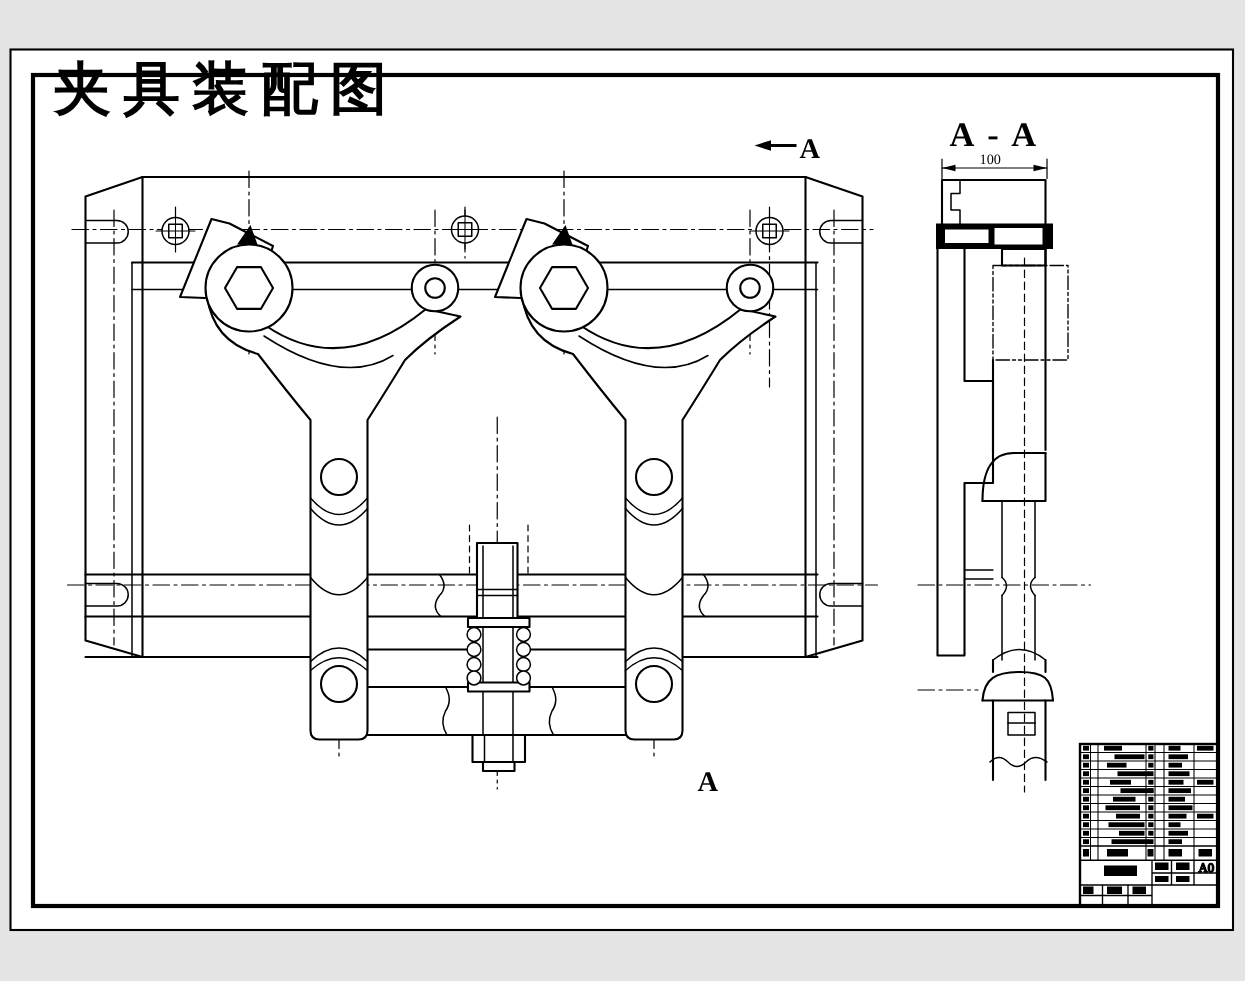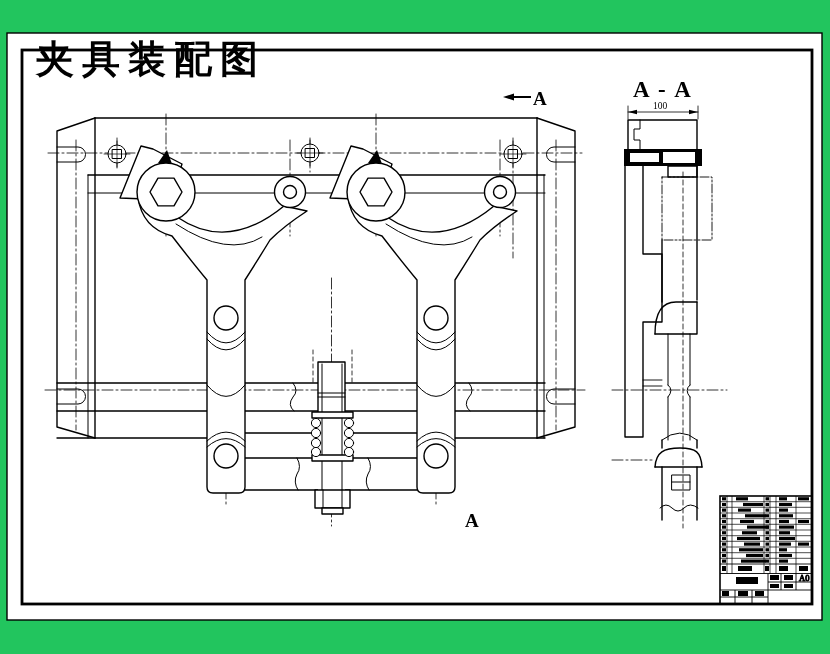--- a/index.html
+++ b/index.html
@@ -1,16 +1,16 @@
 <!DOCTYPE html>
 <html><head>
 <meta charset="utf-8">
 <style>
   html,body{margin:0;padding:0;background:#fff;}
-  .stage{position:relative;width:830px;height:654px;background:#22c55e;overflow:hidden;
+  .stage{position:relative;width:830px;height:654px;background:#e5e5e5;overflow:hidden;
          font-family:"Liberation Sans",sans-serif;}
   svg{position:absolute;left:0;top:0;}
   text{font-family:"Liberation Serif","DejaVu Serif",serif;fill:#000;}
   .cad-title{font-family:"Liberation Sans","DejaVu Sans",sans-serif;font-weight:bold;}
 </style>
 </head>
 <body>
 
 <div class="stage">
 <svg width="830" height="654" viewBox="0 0 830 654">

